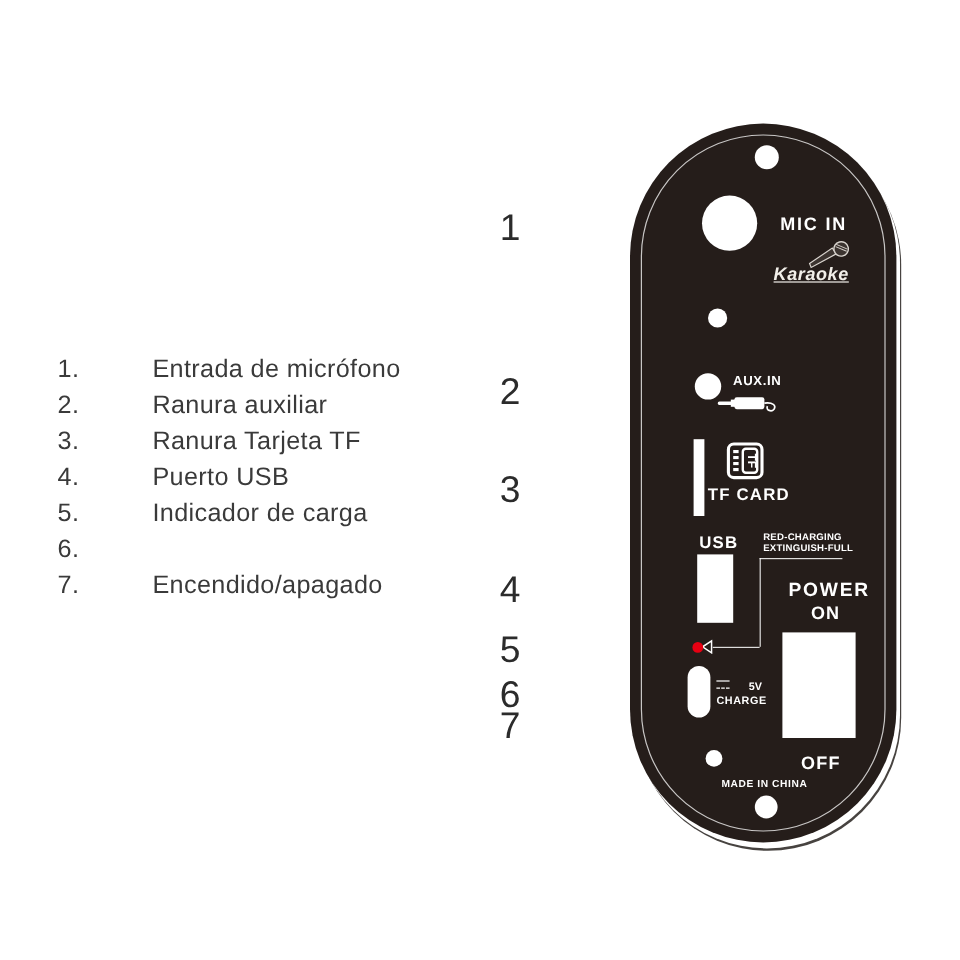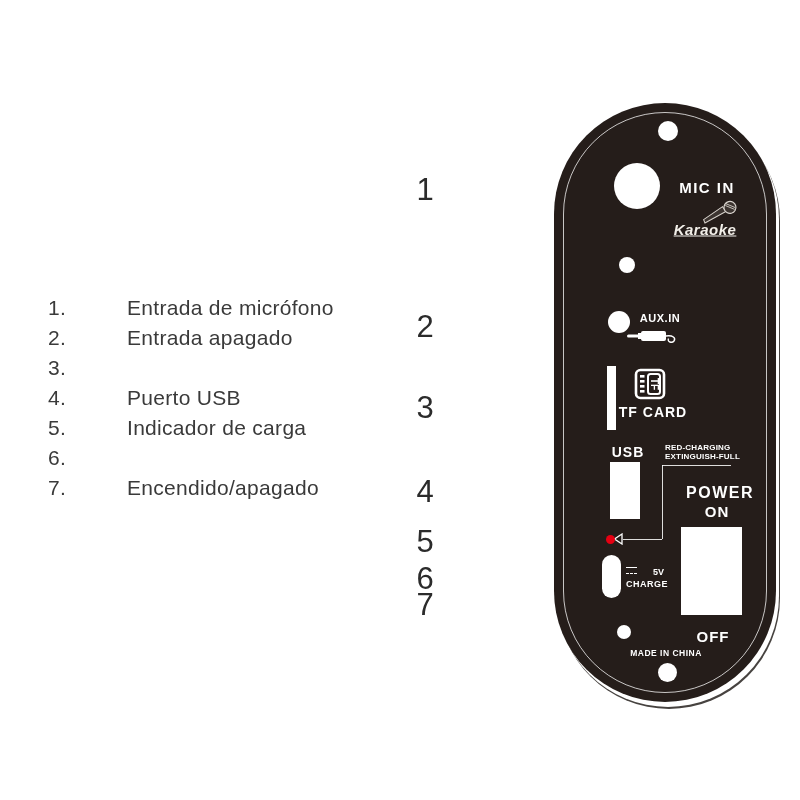--- a/index.html
+++ b/index.html
@@ -8,21 +8,21 @@
     font-family:"Liberation Sans", sans-serif;overflow:hidden;
   }
   
   .legend{position:absolute;left:48px;top:293px;color:#3a3a3a;}
   .legend-row{display:flex;height:30px;align-items:center;font-size:21px;letter-spacing:.3px;}
   .legend-num{width:79px;flex:0 0 79px;}
   
   .callout{position:absolute;transform:translate(-50%,-50%);font-size:31px;color:#2b2b2b;}
   
   .panel{
-    position:absolute;left:554px;top:103px;width:222px;height:599px;
+    position:absolute;left:525px;top:103px;width:222px;height:599px;
     background:#251d1a;border-radius:111px;
     box-shadow:3px 5px 0 0 #ffffff,4px 7px 0 0 #474340;
   }
   .panel-outline{
     position:absolute;left:9px;top:9px;right:9px;bottom:9px;
     border:1px solid rgba(255,255,255,.75);border-radius:102px;pointer-events:none;
   }
   .hole{position:absolute;background:#ffffff;border-radius:50%;}
   .hole-top{left:104px;top:18px;width:20px;height:20px;}
   .hole-mic{left:60px;top:60px;width:46px;height:46px;}
@@ -64,24 +64,25 @@
 </head>
 <body>
 
 <div class="legend">
   <div class="legend-row">
     <span class="legend-num">1.</span>
     <span>Entrada de micrófono</span>
   </div>
   <div class="legend-row">
     <span class="legend-num">2.</span>
-    <span>Entrada apagado</span>
+    <span>Ranura auxiliar</span>
   </div>
   <div class="legend-row">
     <span class="legend-num">3.</span>
+    <span>Ranura Tarjeta TF</span>
   </div>
   <div class="legend-row">
     <span class="legend-num">4.</span>
     <span>Puerto USB</span>
   </div>
   <div class="legend-row">
     <span class="legend-num">5.</span>
     <span>Indicador de carga</span>
   </div>
   <div class="legend-row">

